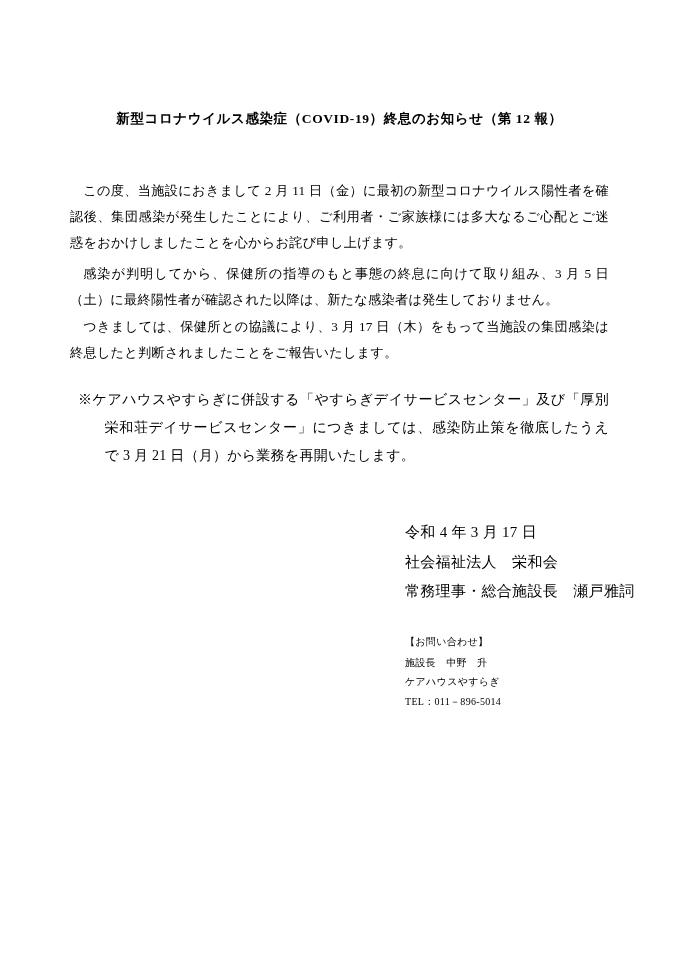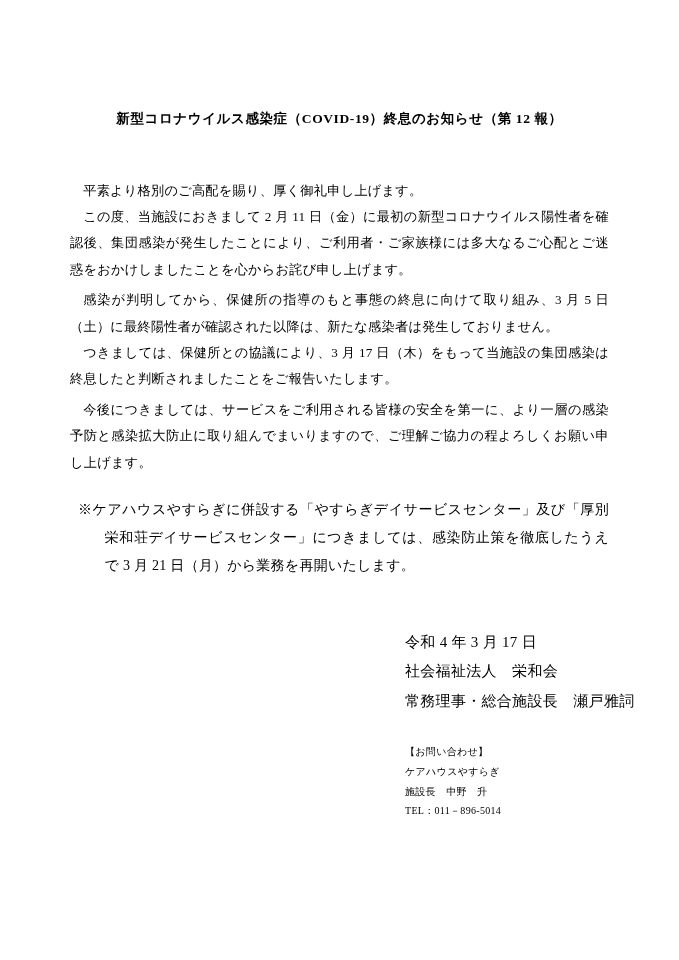--- a/index.html
+++ b/index.html
@@ -71,36 +71,34 @@
   .contact-head { margin-bottom: 1px; }
   .contact-line { white-space: pre; }
 </style>
 </head>
 <body>
 
 <div class="page">
 
   <h1 class="doc-title">新型コロナウイルス感染症（COVID-19）終息のお知らせ（第 12 報）</h1>
 
-  <p class="para indent1">平素より格別のご高配を賜り、厚く御礼申し上げます。</p>
   <p class="para indent1">この度、当施設におきまして 2 月 11 日（金）に最初の新型コロナウイルス陽性者を確認後、集団感染が発生したことにより、ご利用者・ご家族様には多大なるご心配とご迷惑をおかけしましたことを心からお詫び申し上げます。</p>
 
   <p class="para indent1 block-gap">感染が判明してから、保健所の指導のもと事態の終息に向けて取り組み、3 月 5 日（土）に最終陽性者が確認された以降は、新たな感染者は発生しておりません。</p>
   <p class="para indent1">つきましては、保健所との協議により、3 月 17 日（木）をもって当施設の集団感染は終息したと判断されましたことをご報告いたします。</p>
 
-  <p class="para indent1 block-gap">今後につきましては、サービスをご利用される皆様の安全を第一に、より一層の感染予防と感染拡大防止に取り組んでまいりますので、ご理解ご協力の程よろしくお願い申し上げます。</p>
 
   <p class="note">※ケアハウスやすらぎに併設する「やすらぎデイサービスセンター」及び「厚別栄和荘デイサービスセンター」につきましては、感染防止策を徹底したうえで 3 月 21 日（月）から業務を再開いたします。</p>
 
   <div class="signature">
     <div class="sig-line">令和 4 年 3 月 17 日</div>
     <div class="sig-line">社会福祉法人　栄和会</div>
     <div class="sig-line">常務理事・総合施設長　瀬戸雅詞</div>
   </div>
 
   <div class="contact">
     <div class="contact-head">【お問い合わせ】</div>
+    <div class="contact-line">施設長　中野　升</div>
     <div class="contact-line">ケアハウスやすらぎ</div>
-    <div class="contact-line">施設長　中野　升</div>
     <div class="contact-line">TEL：011－896-5014</div>
   </div>
 
 </div>
 
 </body></html>

